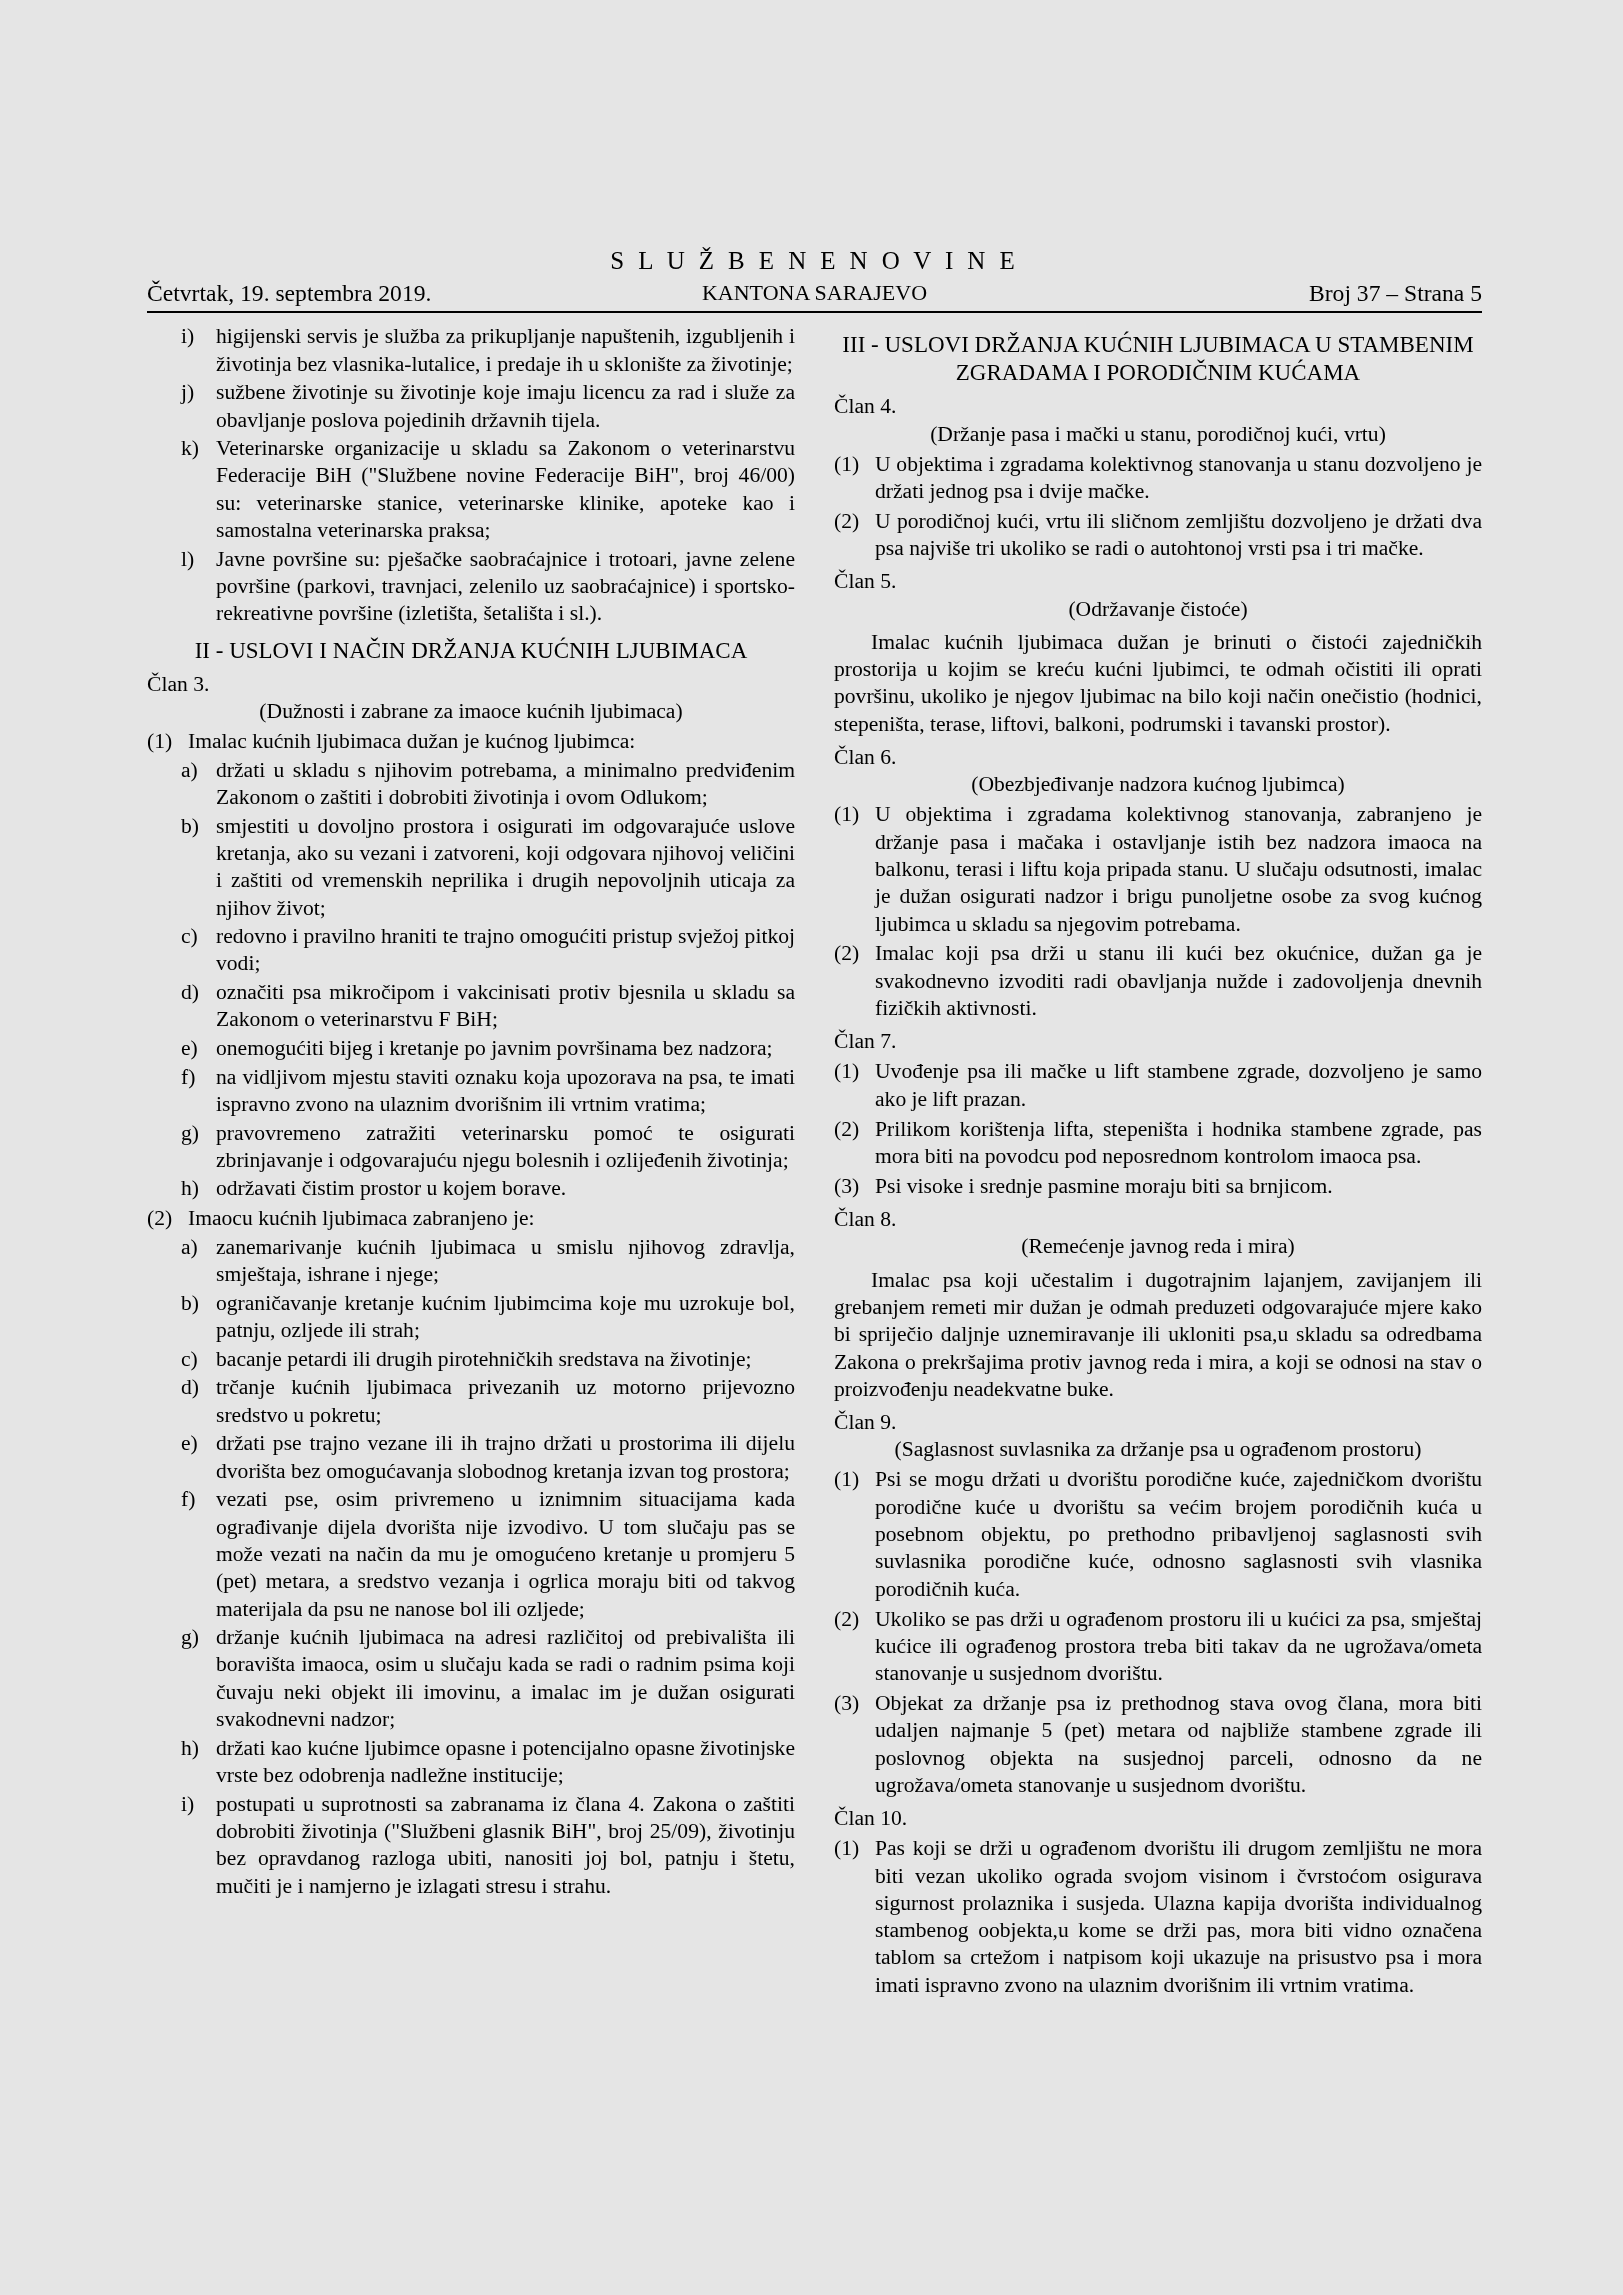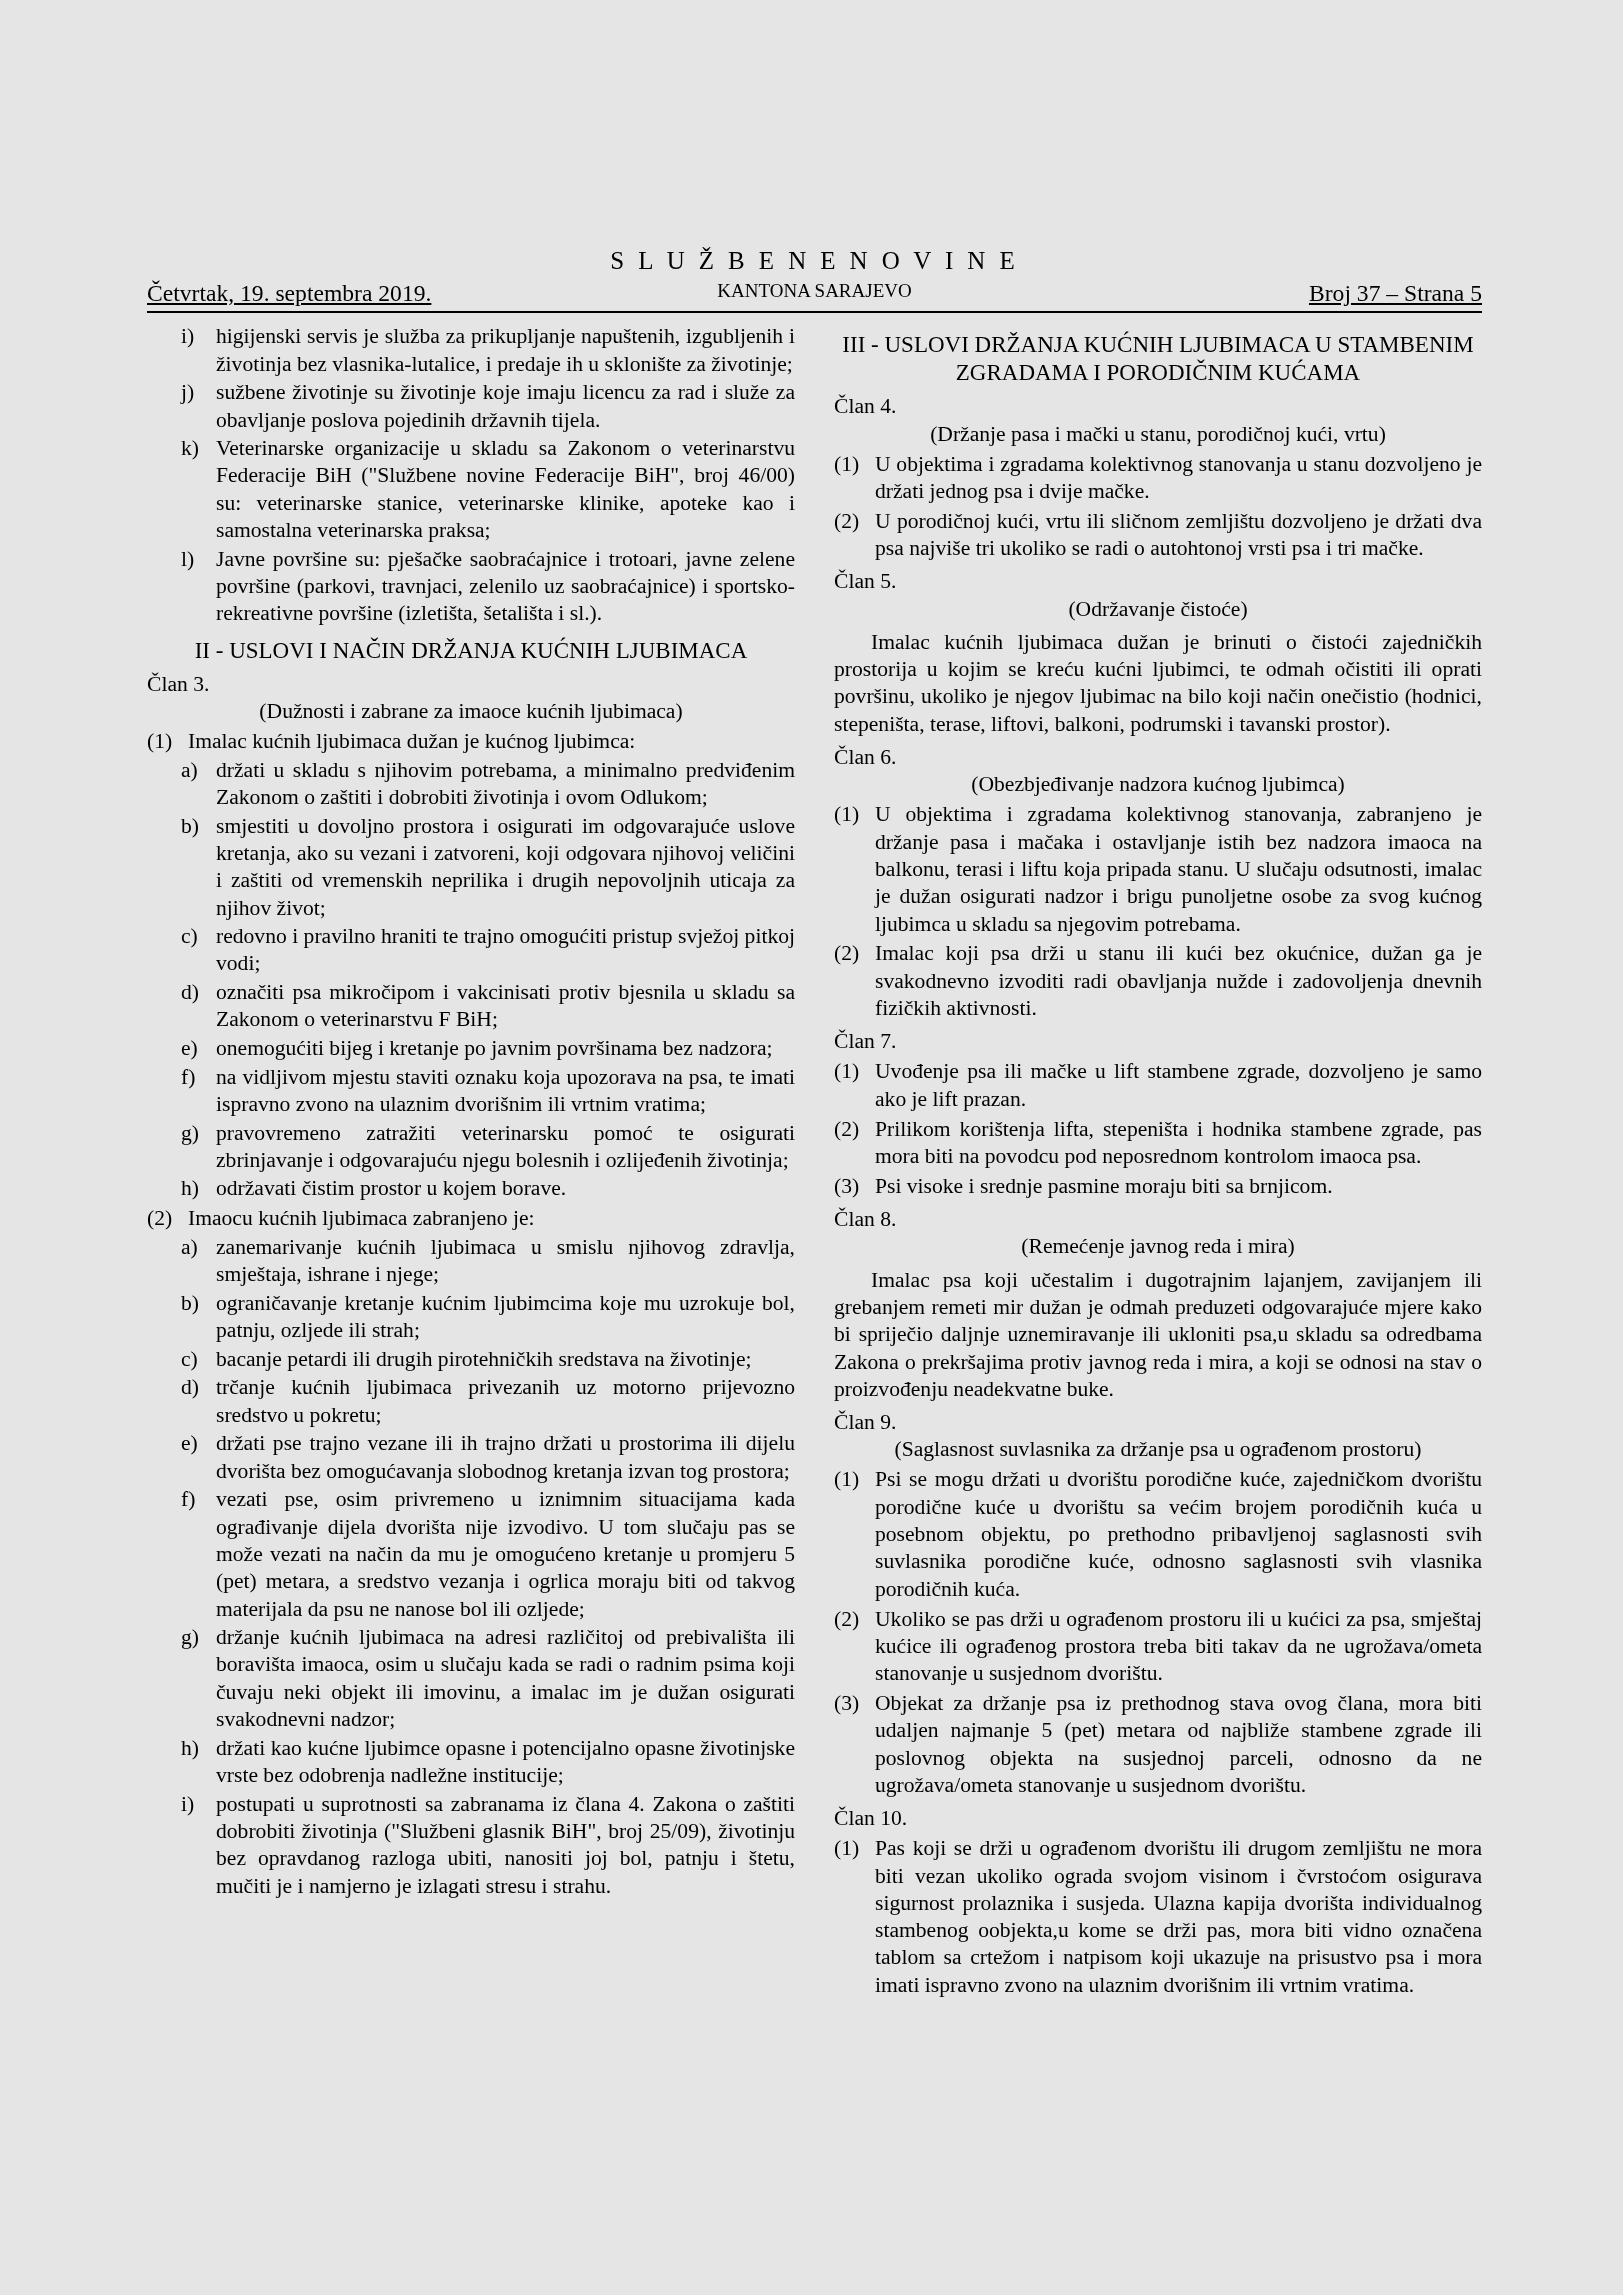--- a/index.html
+++ b/index.html
@@ -27,33 +27,32 @@
   }
   .masthead-title {
     text-align: center;
     font-size: 25px;
     letter-spacing: 3.9px;
     line-height: 1.15;
     white-space: nowrap;
   }
   .masthead-row {
     display: flex;
-    align-items: flex-start;
+    align-items: center;
     justify-content: space-between;
     margin-top: 3.9px;
     font-size: 23.6px;
-    text-decoration: underline;
   }
   .masthead-left { text-align: left; white-space: nowrap; }
   .masthead-center {
     position: absolute;
     left: 0;
     right: 0;
     text-align: center;
-    font-size: 19px;
+    font-size: 22px;
     pointer-events: none;
   }
   .masthead-right { text-align: right; white-space: nowrap; }
   .masthead-rule {
     border: 0;
     border-top: 2px solid #000;
     margin: 3.9px 0 0 0;
   }
 
   

